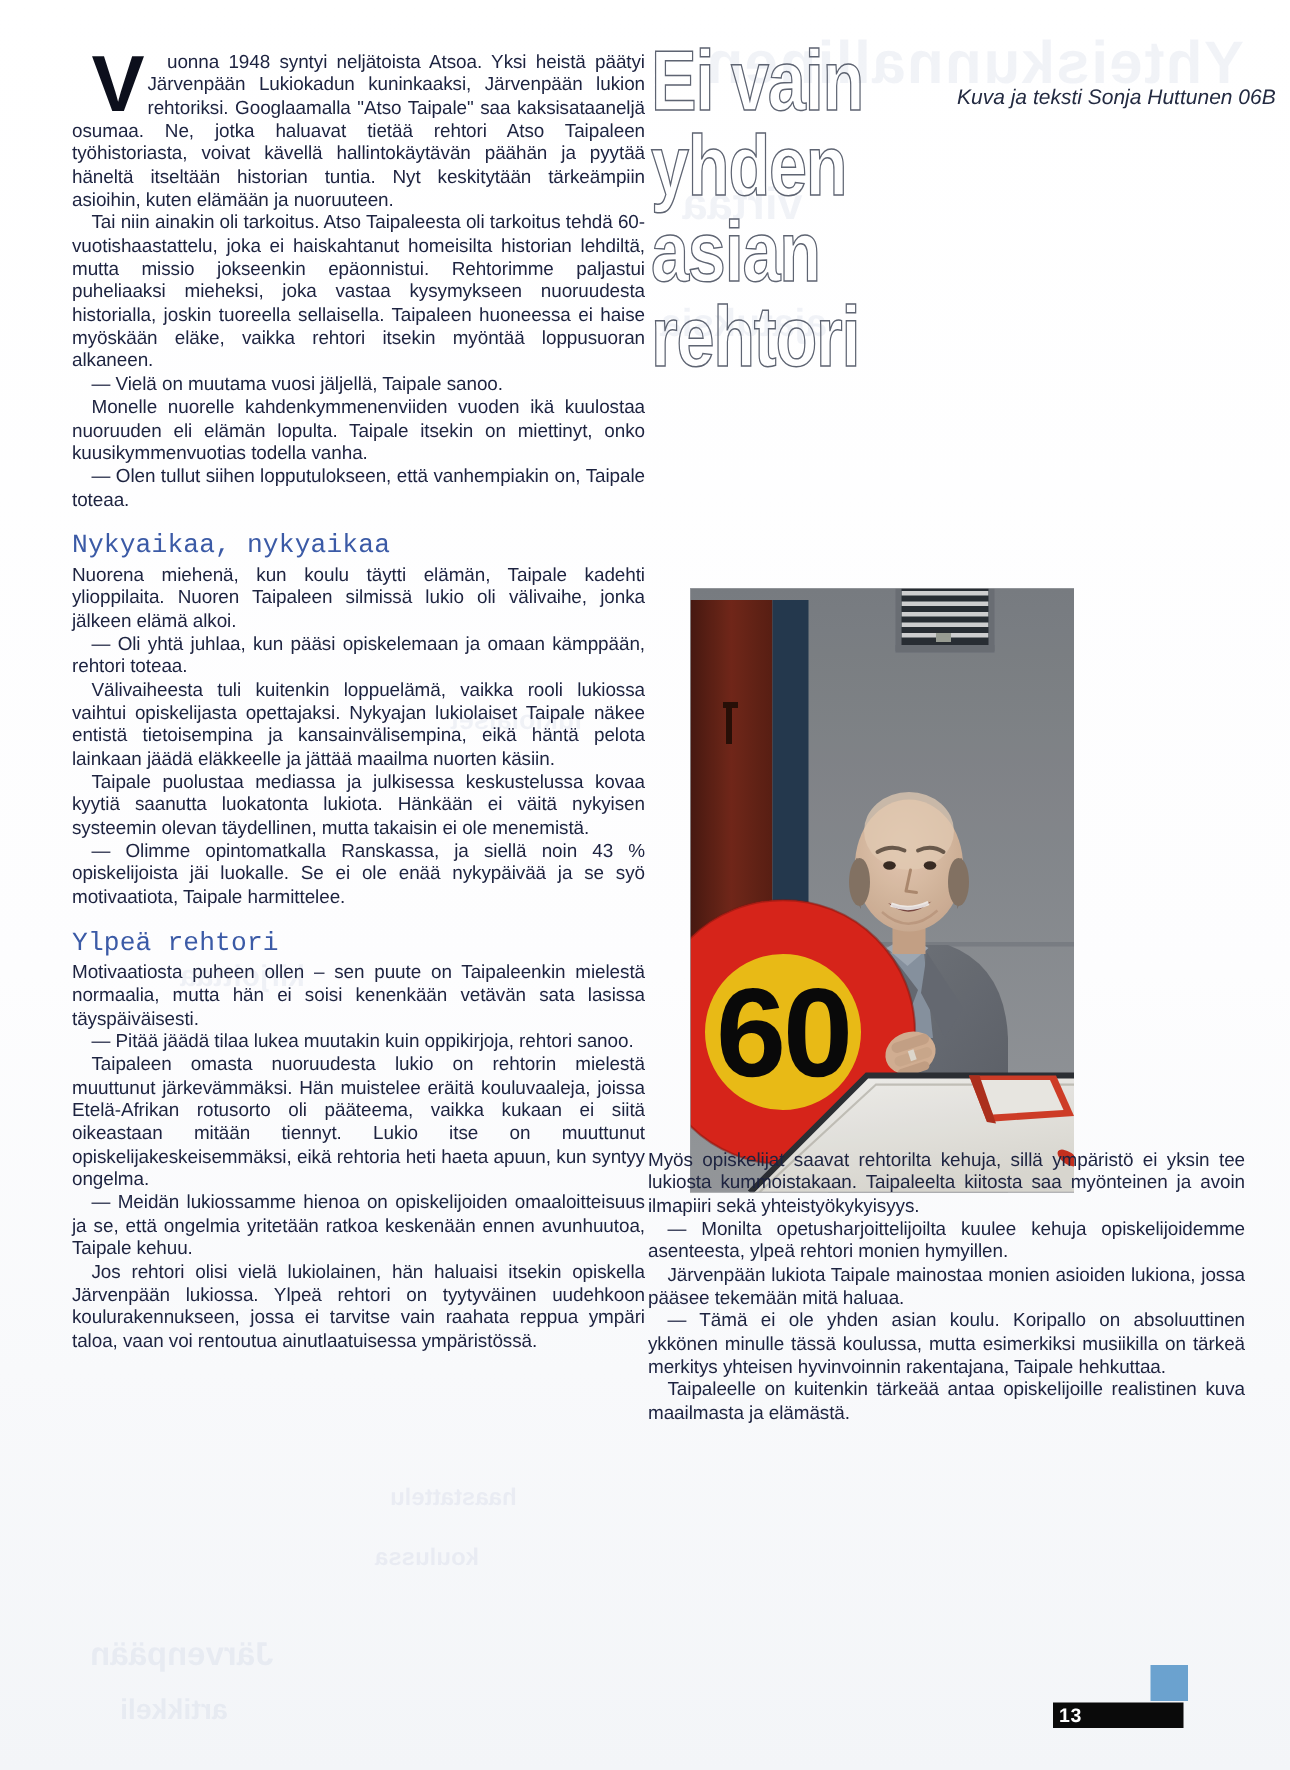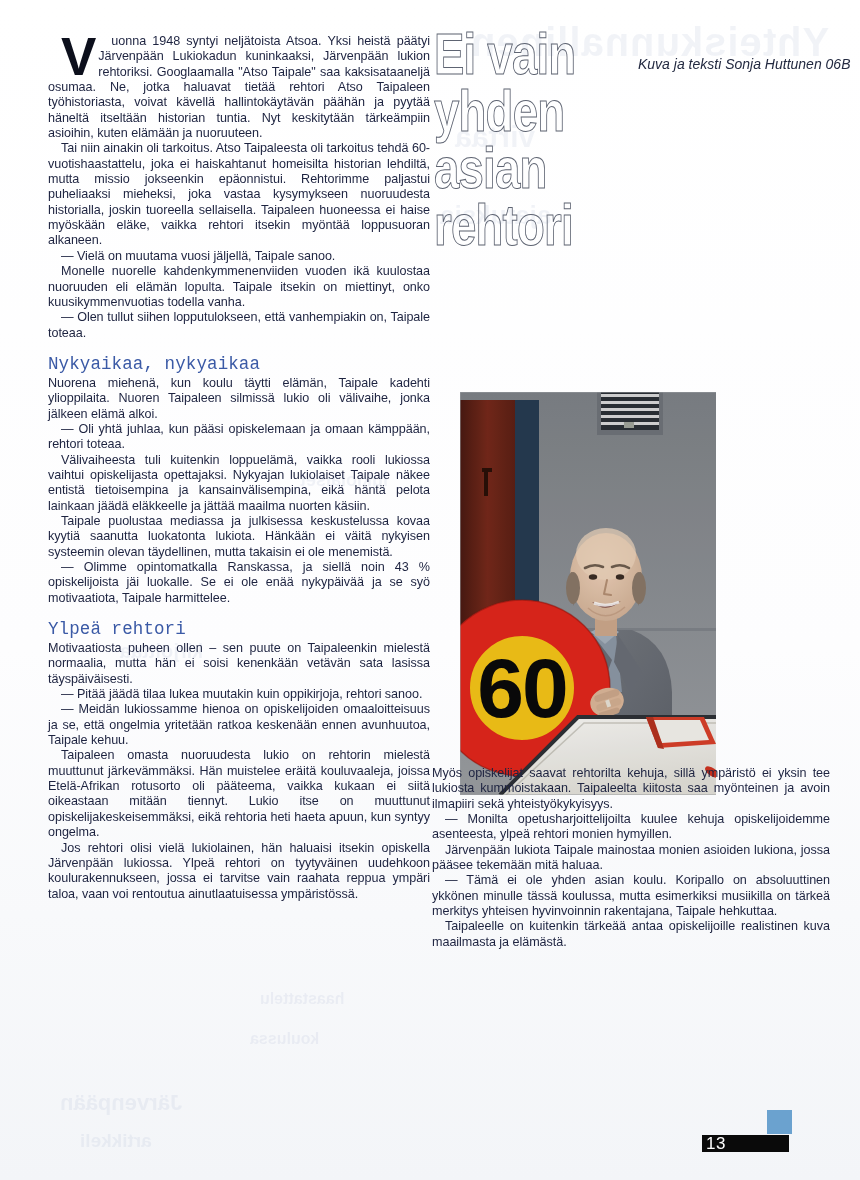--- a/index.html
+++ b/index.html
@@ -145,22 +145,22 @@
     height: 17px;
     background: #0a0a0a;
   }
   .folio-num {
     position: absolute;
     left: 706px;
     top: 1135px;
     width: 40px;
     height: 34px;
     line-height: 17px;
-    font-size: 17px;
-    font-weight: normal;
+    font-size: 13px;
+    font-weight: bold;
     color: #ffffff;
     letter-spacing: 0.5px;
   }
 </style>
 </head>
 <body>
 
 <div class="page">
 
   <div class="bleed bleed-a">Yhteiskunnallinen</div>
@@ -191,22 +191,22 @@
     <h2 class="section">Nykyaikaa, nykyaikaa</h2>
     <p class="noindent">Nuorena miehenä, kun koulu täytti elämän, Taipale kadehti ylioppilaita. Nuoren Taipaleen silmissä lukio oli välivaihe, jonka jälkeen elämä alkoi.</p>
     <p>— Oli yhtä juhlaa, kun pääsi opiskelemaan ja omaan kämppään, rehtori toteaa.</p>
     <p>Välivaiheesta tuli kuitenkin loppuelämä, vaikka rooli lukiossa vaihtui opiskelijasta opettajaksi. Nykyajan lukiolaiset Taipale näkee entistä tietoisempina ja kansainvälisempina, eikä häntä pelota lainkaan jäädä eläkkeelle ja jättää maailma nuorten käsiin.</p>
     <p>Taipale puolustaa mediassa ja julkisessa keskustelussa kovaa kyytiä saanutta luokatonta lukiota. Hänkään ei väitä nykyisen systeemin olevan täydellinen, mutta takaisin ei ole menemistä.</p>
     <p>— Olimme opintomatkalla Ranskassa, ja siellä noin 43 % opiskelijoista jäi luokalle. Se ei ole enää nykypäivää ja se syö motivaatiota, Taipale harmittelee.</p>
 
     <h2 class="section">Ylpeä rehtori</h2>
     <p class="noindent">Motivaatiosta puheen ollen – sen puute on Taipaleenkin mielestä normaalia, mutta hän ei soisi kenenkään vetävän sata lasissa täyspäiväisesti.</p>
     <p>— Pitää jäädä tilaa lukea muutakin kuin oppikirjoja, rehtori sanoo.</p>
+    <p>Taipaleen omasta nuoruudesta lukio on rehtorin mielestä muuttunut järkevämmäksi. Hän muistelee eräitä kouluvaaleja, joissa Etelä-Afrikan rotusorto oli pääteema, vaikka kukaan ei siitä oikeastaan mitään tiennyt. Lukio itse on muuttunut opiskelijakeskeisemmäksi, eikä rehtoria heti haeta apuun, kun syntyy ongelma.</p>
     <p>— Meidän lukiossamme hienoa on opiskelijoiden omaaloitteisuus ja se, että ongelmia yritetään ratkoa keskenään ennen avunhuutoa, Taipale kehuu.</p>
-    <p>Taipaleen omasta nuoruudesta lukio on rehtorin mielestä muuttunut järkevämmäksi. Hän muistelee eräitä kouluvaaleja, joissa Etelä-Afrikan rotusorto oli pääteema, vaikka kukaan ei siitä oikeastaan mitään tiennyt. Lukio itse on muuttunut opiskelijakeskeisemmäksi, eikä rehtoria heti haeta apuun, kun syntyy ongelma.</p>
     <p>Jos rehtori olisi vielä lukiolainen, hän haluaisi itsekin opiskella Järvenpään lukiossa. Ylpeä rehtori on tyytyväinen uudehkoon koulurakennukseen, jossa ei tarvitse vain raahata reppua ympäri taloa, vaan voi rentoutua ainutlaatuisessa ympäristössä.</p>
   </div>
 
   <div class="photo">
     <svg width="266" height="403" viewBox="0 0 266 403" xmlns="http://www.w3.org/2000/svg">
       <defs>
         <linearGradient id="wallg" x1="0" y1="0" x2="0" y2="1">
           <stop offset="0" stop-color="#7e8287"></stop>
           <stop offset="1" stop-color="#9b9ea2"></stop>
         </linearGradient>

